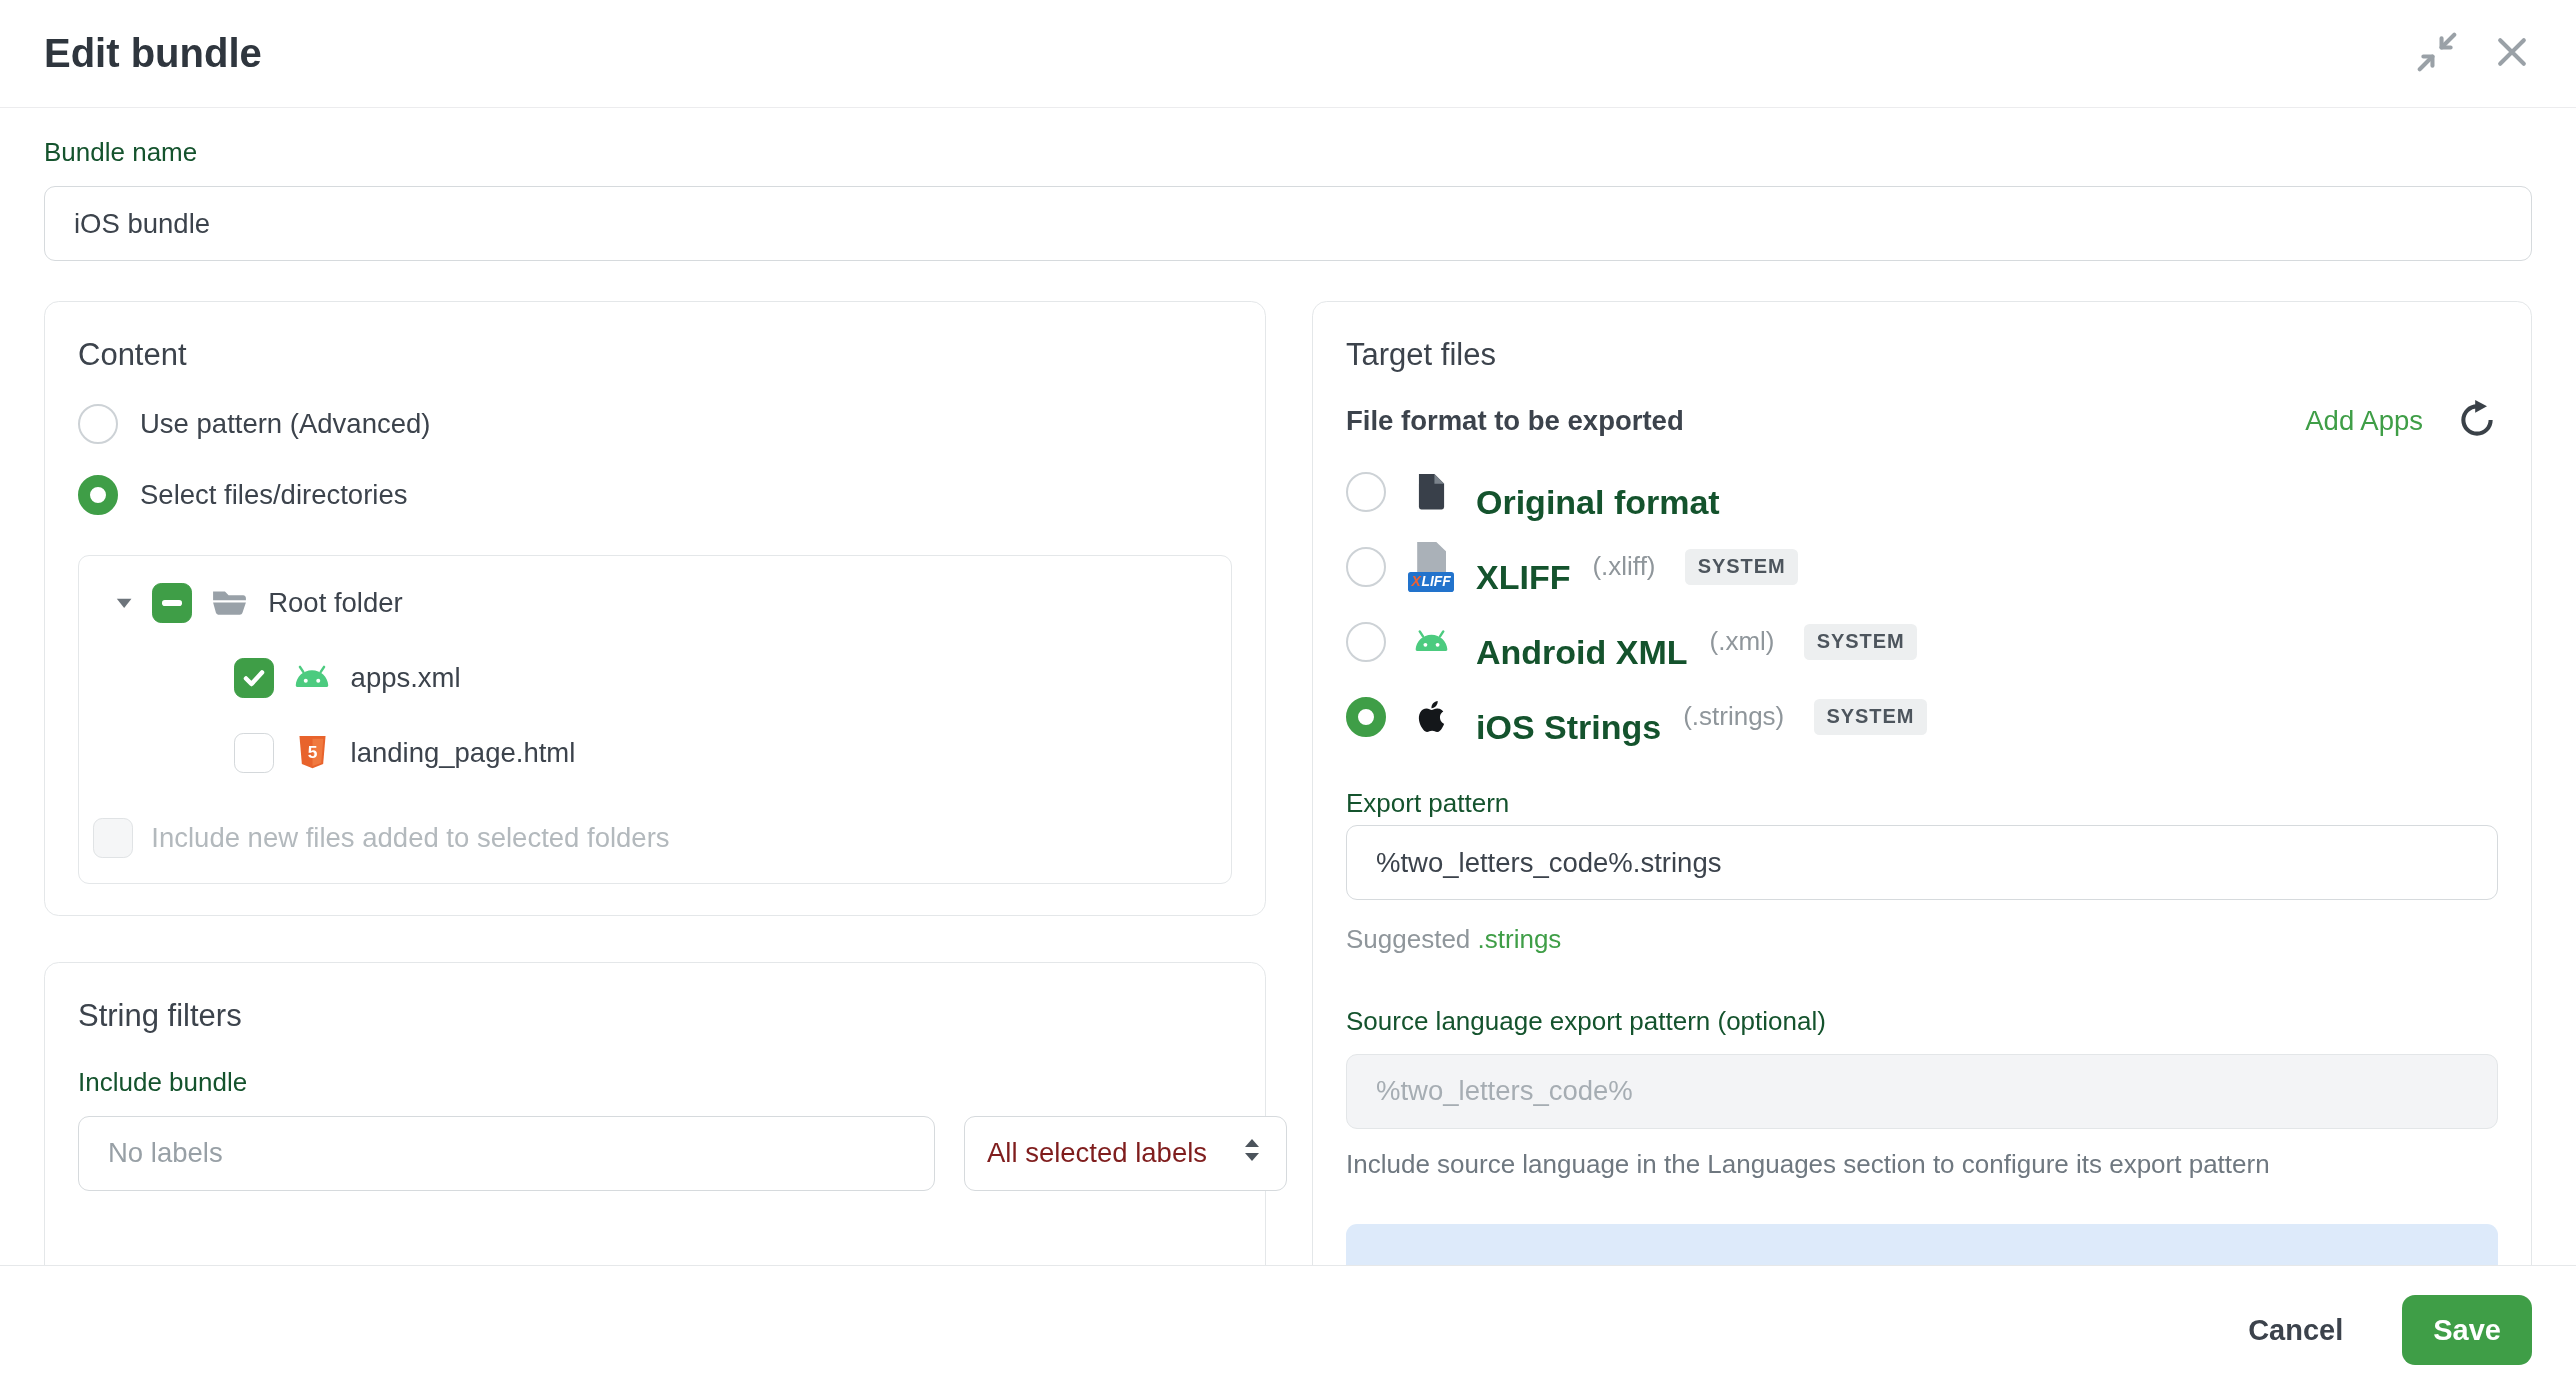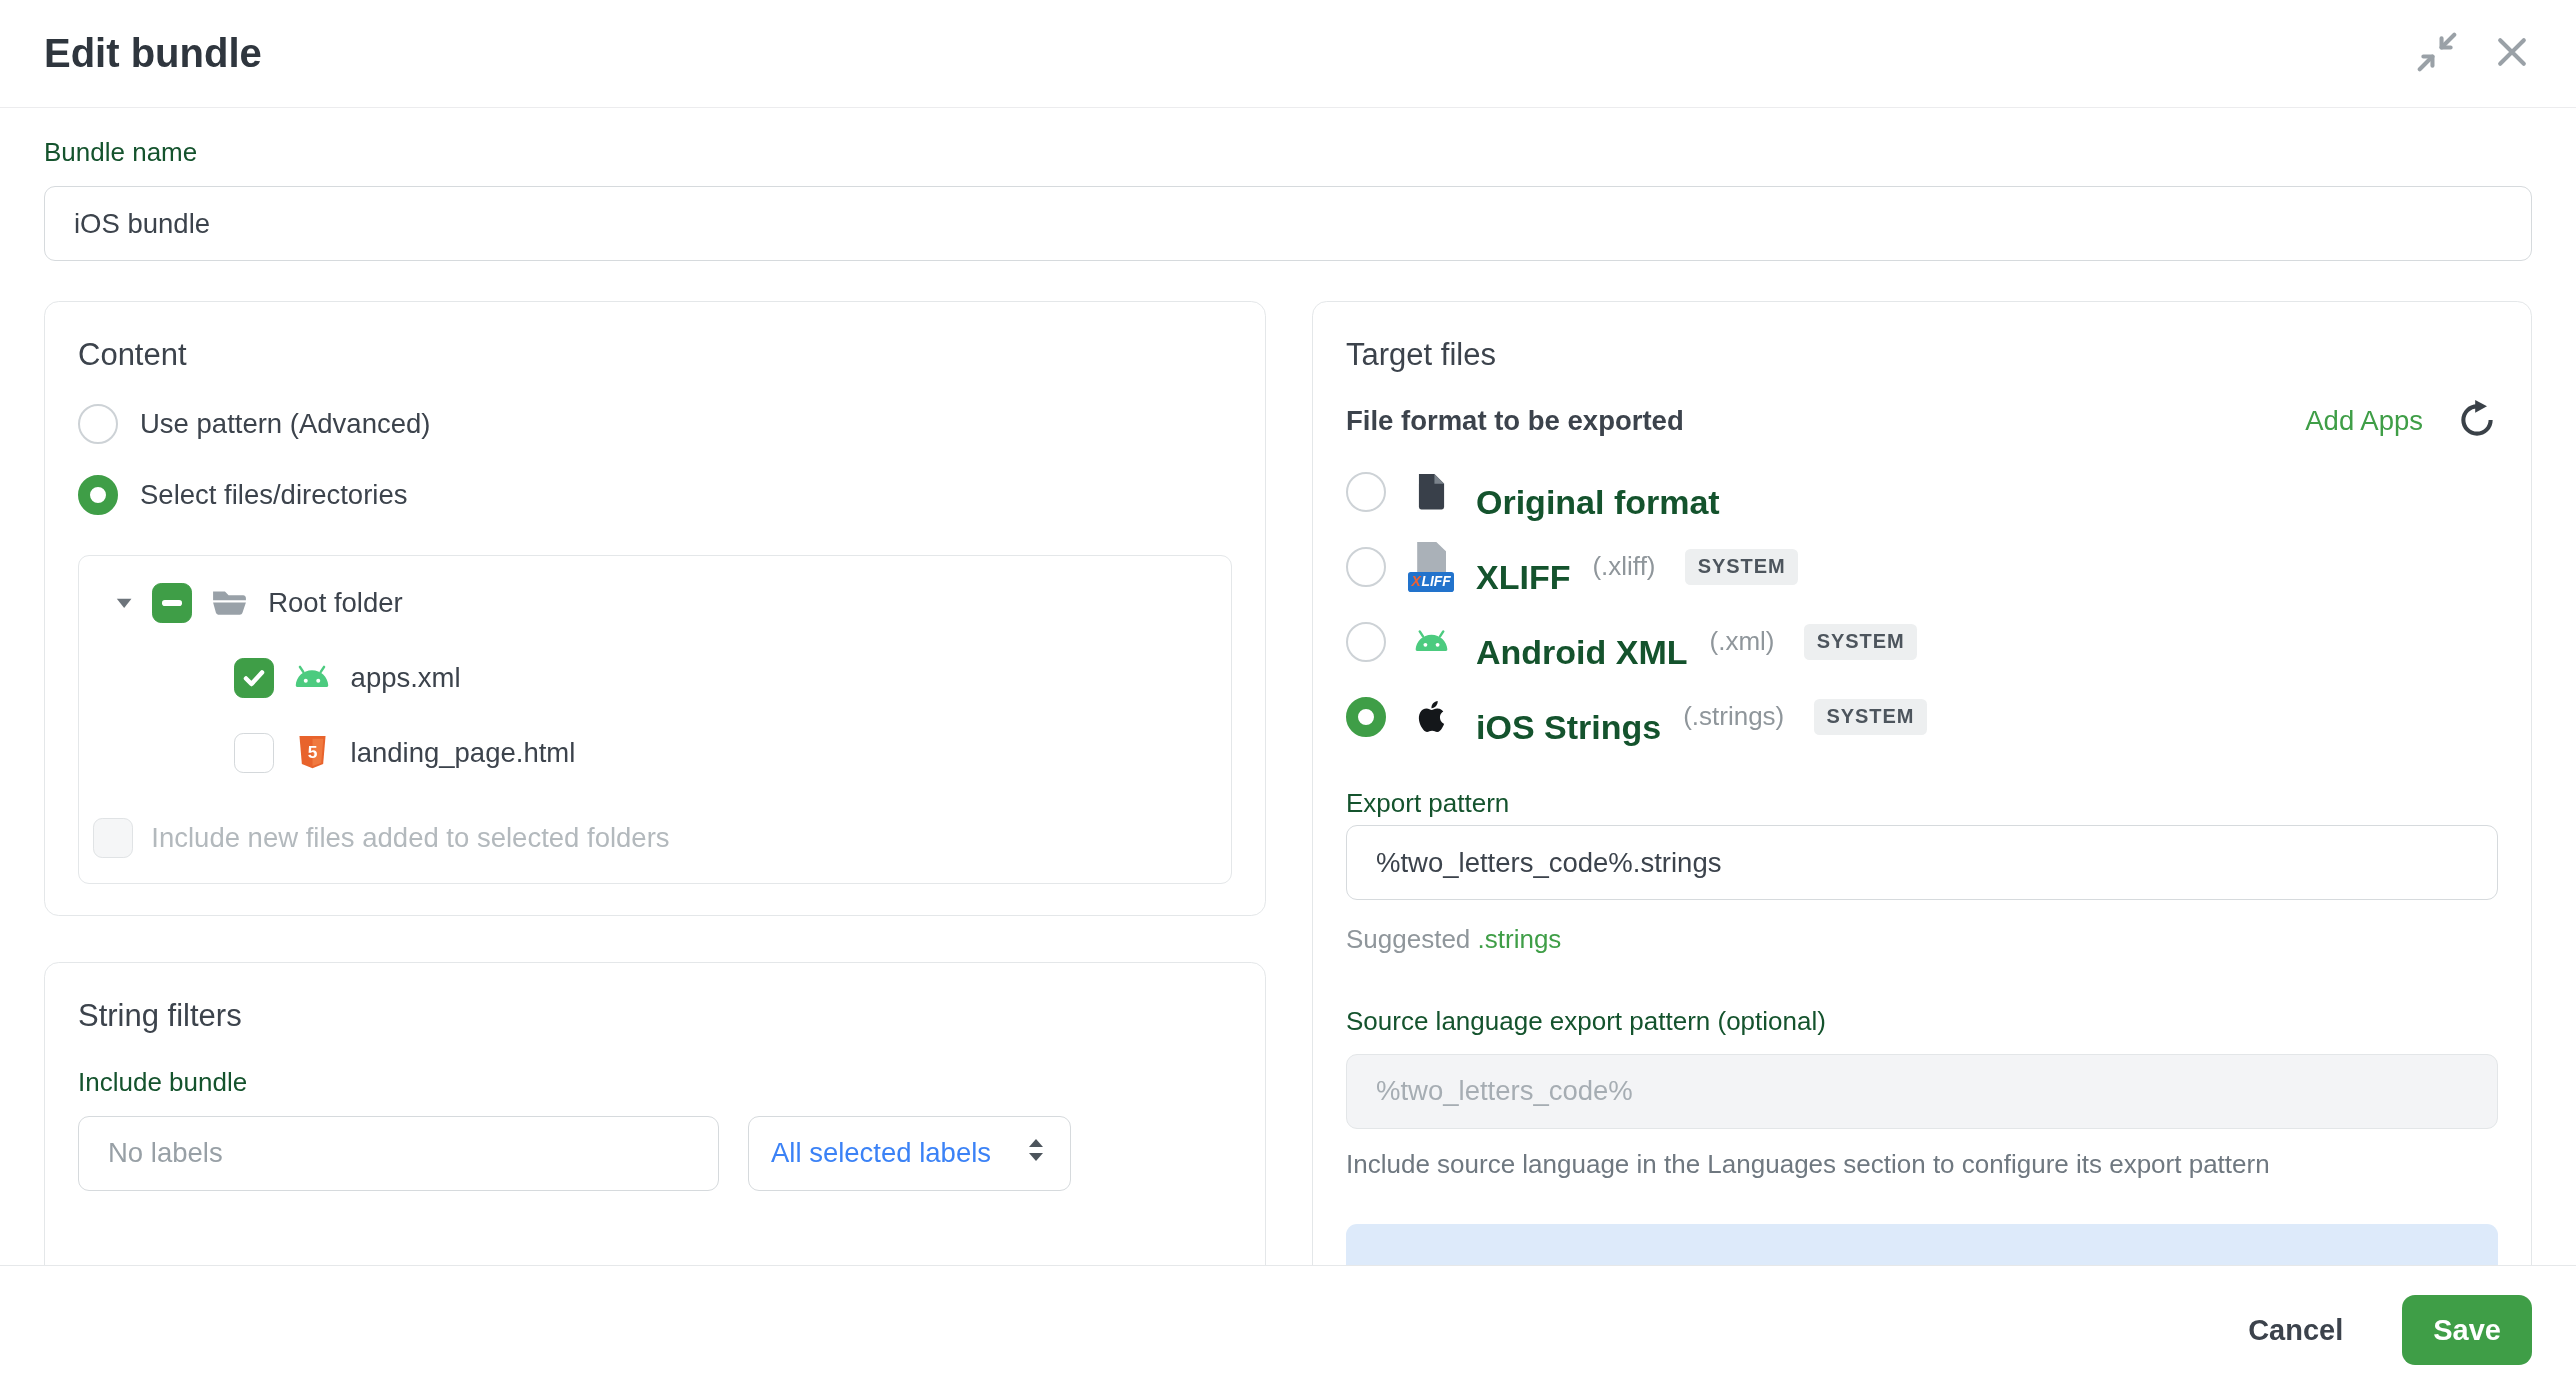--- a/index.html
+++ b/index.html
@@ -43,23 +43,23 @@
   .checkbox{box-sizing:border-box;flex:none;width:40px;height:40px;border-radius:9.2px;border:1.8px solid #d4d8db;
             background:#fff;display:flex;align-items:center;justify-content:center;cursor:pointer;}
   .checkbox.checked,.checkbox.indet{background:#3f9e47;border-color:#3f9e47;}
   .checkbox.disabled{background:#f5f6f7;border-color:#e0e3e5;}
   .minus-mark{width:20px;height:5.5px;background:#fff;border-radius:2.8px;}
   .tree-icon{flex:none;display:flex;align-items:center;justify-content:center;width:40px;}
 
   
   .sf-label{margin-top:33px;}
   .sf-row{display:flex;gap:29px;}
-  .labels-input{flex:none;width:641px;}
+  .labels-input{flex:none;width:857px;}
   .select{box-sizing:border-box;flex:none;width:323px;height:75px;border:1.8px solid #d6dadd;border-radius:11px;
-          display:flex;align-items:center;justify-content:center;gap:33px;font-size:27.5px;color:#3b82f6;cursor:pointer;background:#fff;}
+          display:flex;align-items:center;justify-content:center;gap:33px;font-size:27.5px;color:#7f1d1d;cursor:pointer;background:#fff;}
 
   
   .tf-row{display:flex;justify-content:space-between;align-items:center;margin:27.5px 0 24px;}
   .bold-label{font-size:27.5px;font-weight:700;color:#3c434c;}
   .tf-actions{display:flex;align-items:center;gap:33px;}
   .add-apps{font-size:27.5px;color:#3f9e47;text-decoration:none;cursor:pointer;}
   .fmt-row{display:flex;align-items:center;gap:22px;height:51px;margin-bottom:24px;cursor:pointer;}
   .fmt-icon{flex:none;width:46px;display:flex;align-items:center;justify-content:center;}
   .fmt-name{font-size:34px;font-weight:700;color:#14532d;margin-top:21px;}
   .fmt-ext{font-size:26px;color:#8f969b;}

